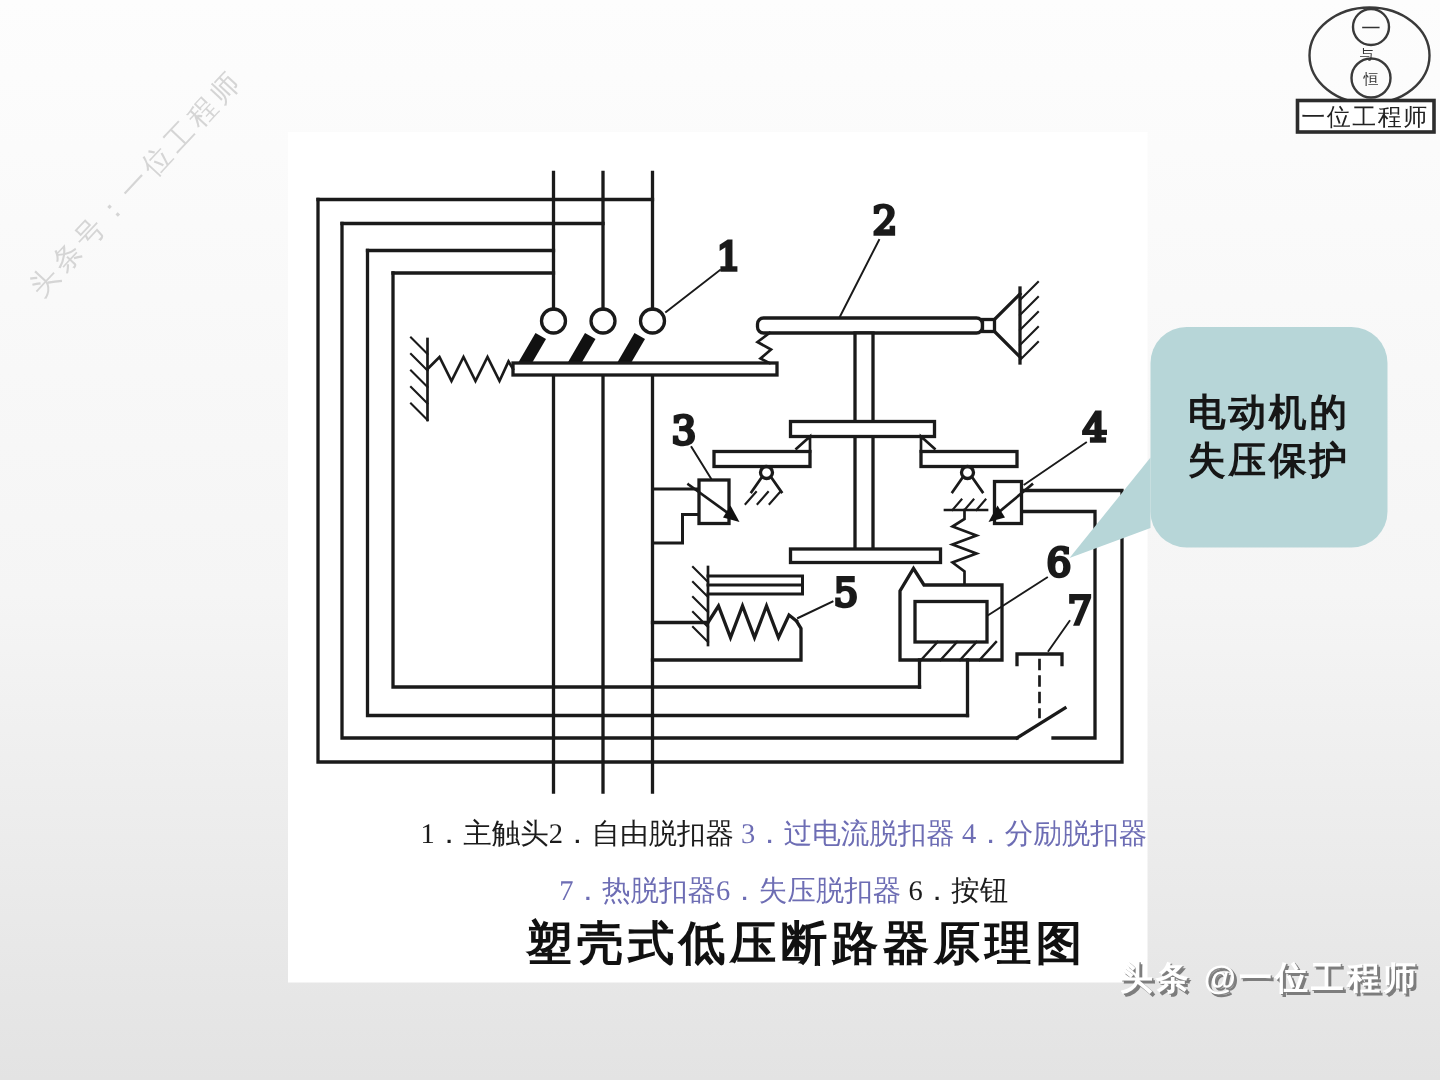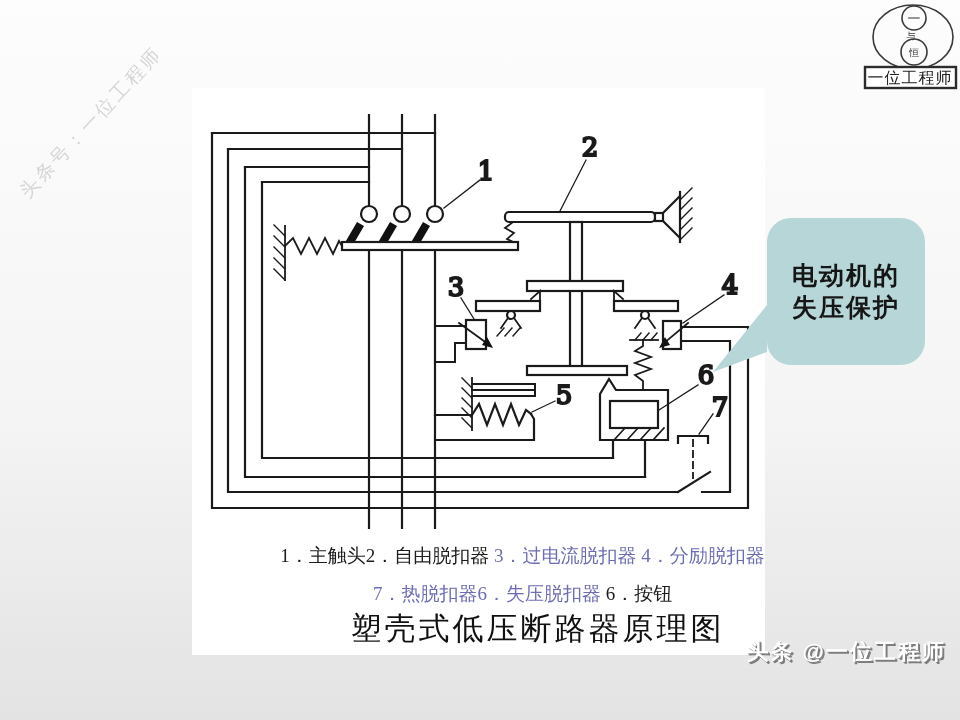--- a/index.html
+++ b/index.html
@@ -25,21 +25,21 @@
     font-family:"Liberation Serif", serif;font-weight:bold;font-size:25px;
     color:#161616;line-height:32px;letter-spacing:2px;white-space:nowrap;
   }
   .caption-row{left:192px;width:573px;text-align:center;white-space:nowrap;
     font-family:"Liberation Serif", serif;font-size:19px;color:#1c1c1c;margin-left:44px;}
   #caption-line1{top:543px;}
   #caption-line2{top:581px;}
   .cap-blue{color:#6d6db4;}
   #main-title{
     left:192px;top:608px;width:691px;text-align:center;
-    font-size:31px;font-weight:normal;color:#111;letter-spacing:3px;white-space:nowrap;
+    font-size:31px;font-weight:bold;color:#111;letter-spacing:3px;white-space:nowrap;
   }
   #logo{left:858px;top:2px;width:102px;height:88px;}
   #footer-brand{
     right:14px;top:637px;font-size:22px;font-weight:bold;color:#ffffff;
     letter-spacing:2px;white-space:nowrap;
     text-shadow:2px 2px 0 #7d7d7d, 1px 1px 0 #8a8a8a;
   }
   svg text.num{font-family:"DejaVu Serif", serif;font-size:26px;fill:#151515;}
 </style>
 </head>

